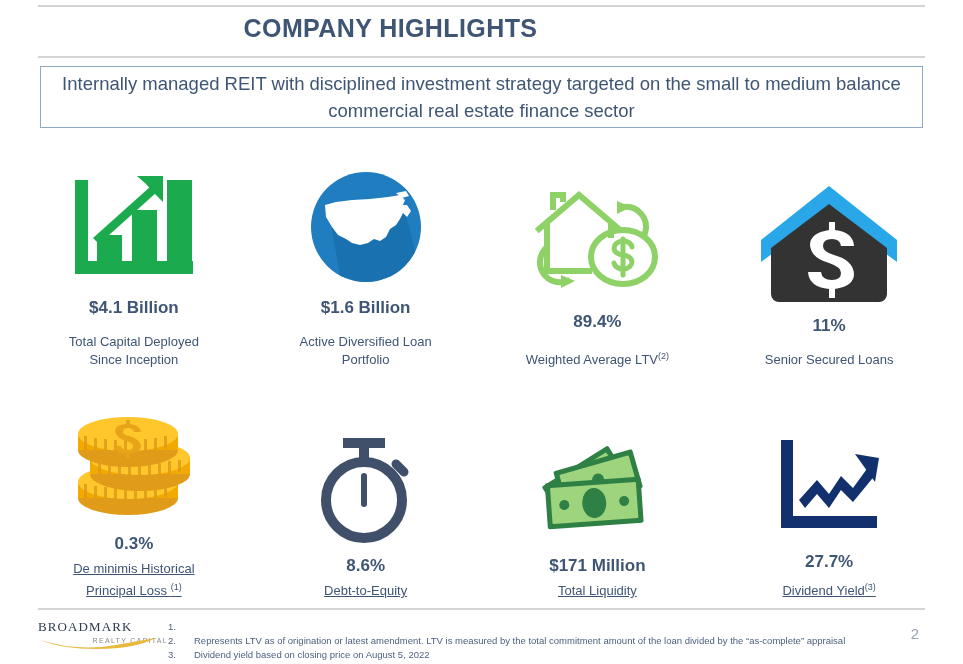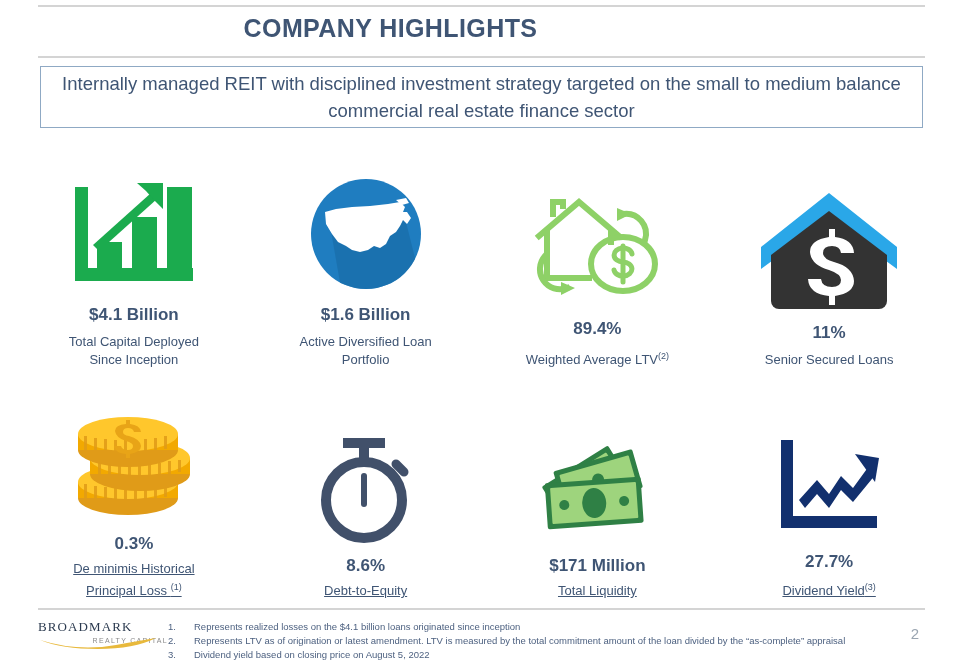--- a/index.html
+++ b/index.html
@@ -65,21 +65,21 @@
     display: flex; align-items: center; justify-content: center;
   }
   .metric-value {
     font-size: 17px;
     font-weight: bold;
     color: #3f5574;
     margin-top: 2px;
     white-space: nowrap;
   }
   .metric-label {
-    margin-top: 8px;
+    margin-top: 15px;
     font-size: 13px;
     line-height: 18px;
     color: #3f5574;
     text-align: center;
     max-width: 190px;
   }
   .sup-tight { font-size: 9px; vertical-align: super; }
 
   
   .row2 .icon-wrap { height: 128px; }
@@ -377,21 +377,20 @@
     <div class="logo-word">BROADMARK</div>
     <svg class="logo-swoosh" width="120" height="14" viewBox="0 0 120 14">
       <path d="M2 4 Q40 16 78 9 Q100 5 118 2 Q96 13 60 13 Q24 13 2 4 Z" fill="#e8b93c"></path>
     </svg>
     <div class="logo-sub">REALTY CAPITAL</div>
   </div>
 
   <div class="footnotes">
     <div class="fn-row">
       <span class="fn-num">1.</span>
-      <span>Represents realized losses on the $4.1 billion loans originated since inception</span>
     </div>
     <div class="fn-row">
       <span class="fn-num">2.</span>
       <span>Represents LTV as of origination or latest amendment. LTV is measured by the total commitment amount of the loan divided by the “as-complete” appraisal</span>
     </div>
     <div class="fn-row">
       <span class="fn-num">3.</span>
       <span>Dividend yield based on closing price on August 5, 2022</span>
     </div>
   </div>

